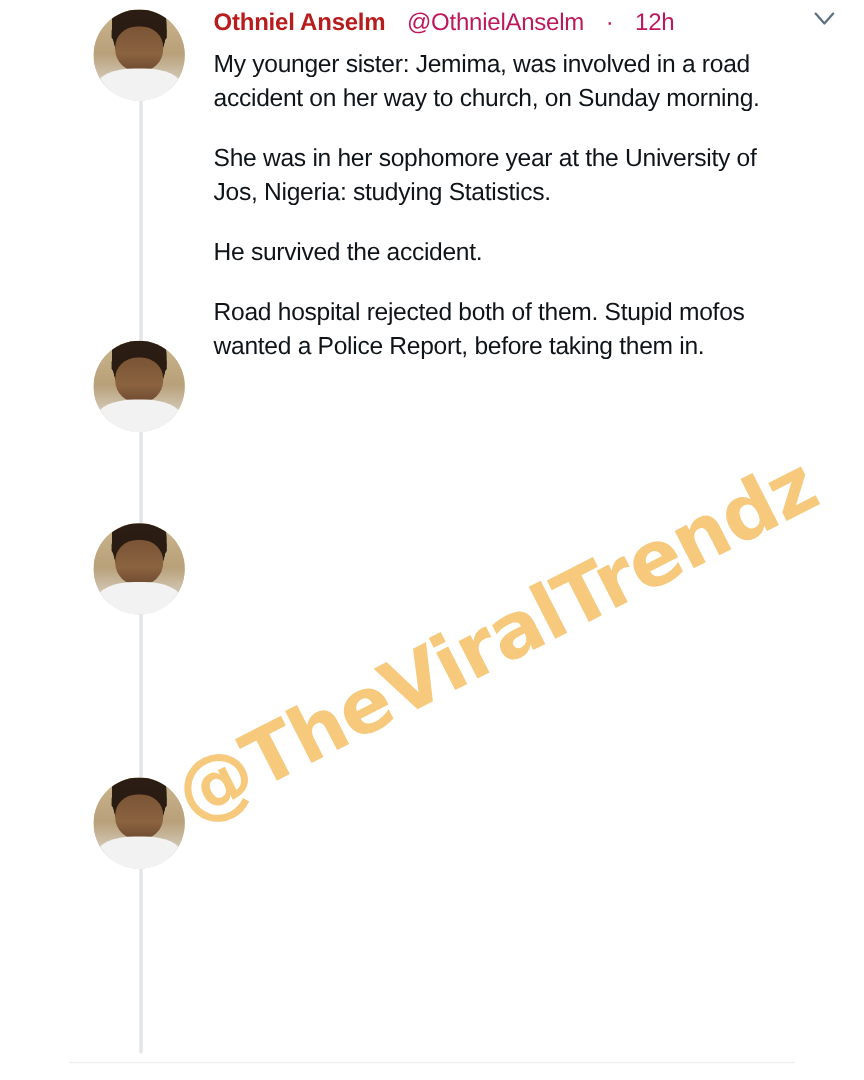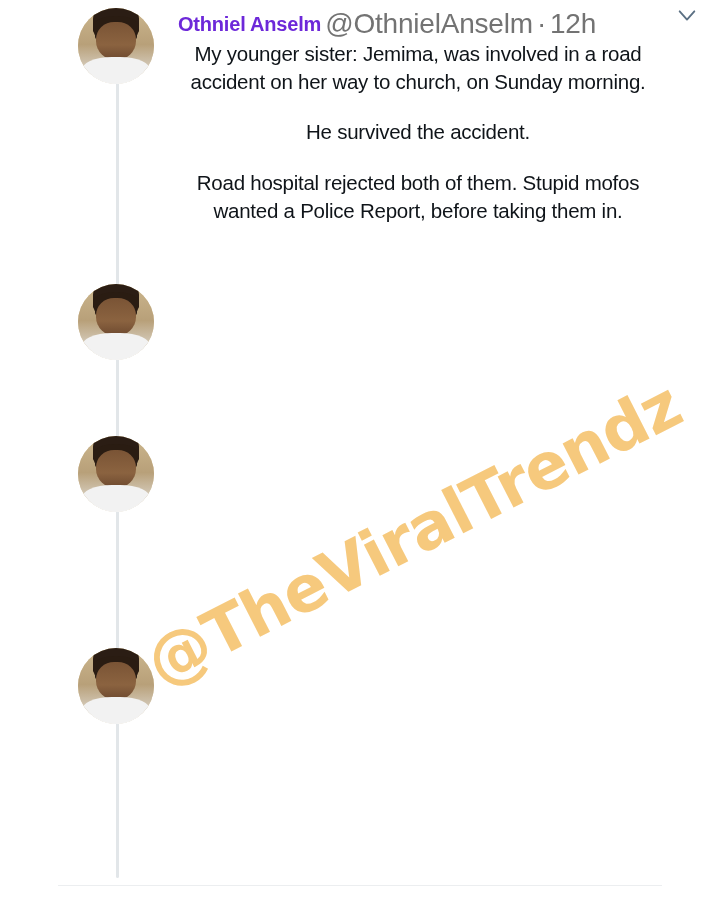--- a/index.html
+++ b/index.html
@@ -83,45 +83,44 @@
     position: absolute;
     left: 178px;
     top: 8px;
     width: 500px;
     display: flex;
     align-items: center;
   }
   .display-name {
     font-size: 20px;
     font-weight: bold;
-    color: #6d28d9;
+    color: #b91c1c;
     letter-spacing: -0.2px;
   }
   .handle, .timestamp, .dot-sep {
-    font-size: 28px;
-    color: #737373;
-    margin-left: 4px;
+    font-size: 20px;
+    color: #be185d;
+    margin-left: 18px;
     letter-spacing: -0.2px;
   }
   .chevron {
     position: absolute;
     right: 22px;
     top: 4px;
     width: 22px;
     height: 22px;
     color: #5b7083;
   }
 
   
   .tweet-body {
     position: absolute;
     left: 178px;
     top: 40px;
     width: 480px;
-    text-align: center;
   }
   .tweet-body p {
     font-size: 20.5px;
     line-height: 28.2px;
     color: #0f1419;
     letter-spacing: -0.25px;
     margin-bottom: 22px;
   }
 
   
@@ -201,20 +200,21 @@
   </div>
 
   <div class="chevron">
     <svg viewBox="0 0 24 24" width="22" height="22" aria-hidden="true">
       <path d="M4 8 L12 17 L20 8" fill="none" stroke="#5b7083" stroke-width="2" stroke-linecap="round" stroke-linejoin="round"></path>
     </svg>
   </div>
 
   <div class="tweet-body">
     <p>My younger sister: Jemima, was involved in a road accident on her way to church, on Sunday morning.</p>
+    <p>She was in her sophomore year at the University of Jos, Nigeria: studying Statistics.</p>
     <p>He survived the accident.</p>
     <p>Road hospital rejected both of them. Stupid mofos wanted a Police Report, before taking them in.</p>
   </div>
 
   <div class="watermark">
     <span>@TheViralTrendz</span>
   </div>
 
   <div class="bottom-rule"></div>
 

